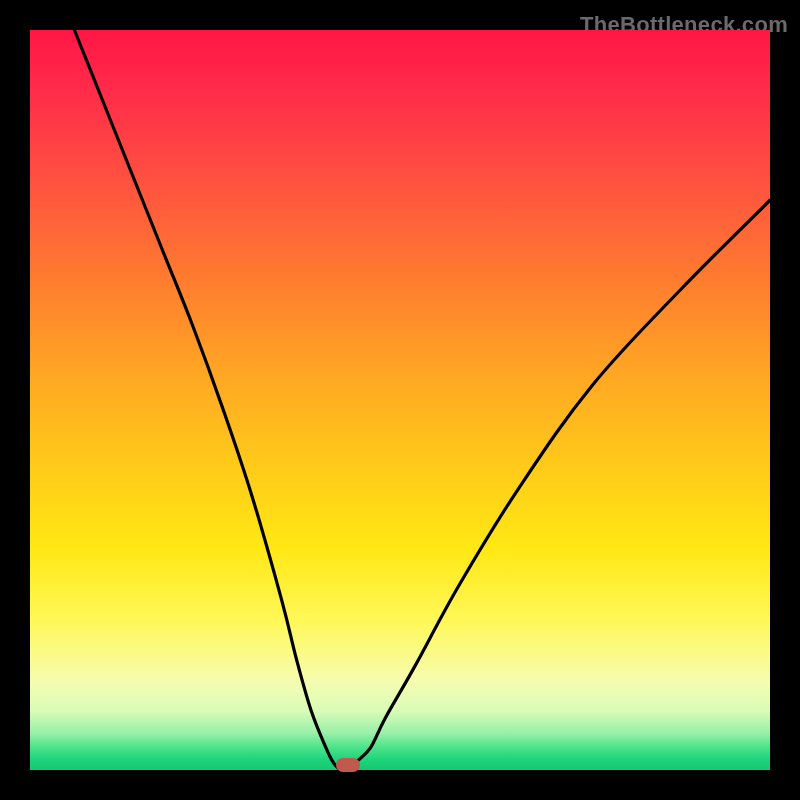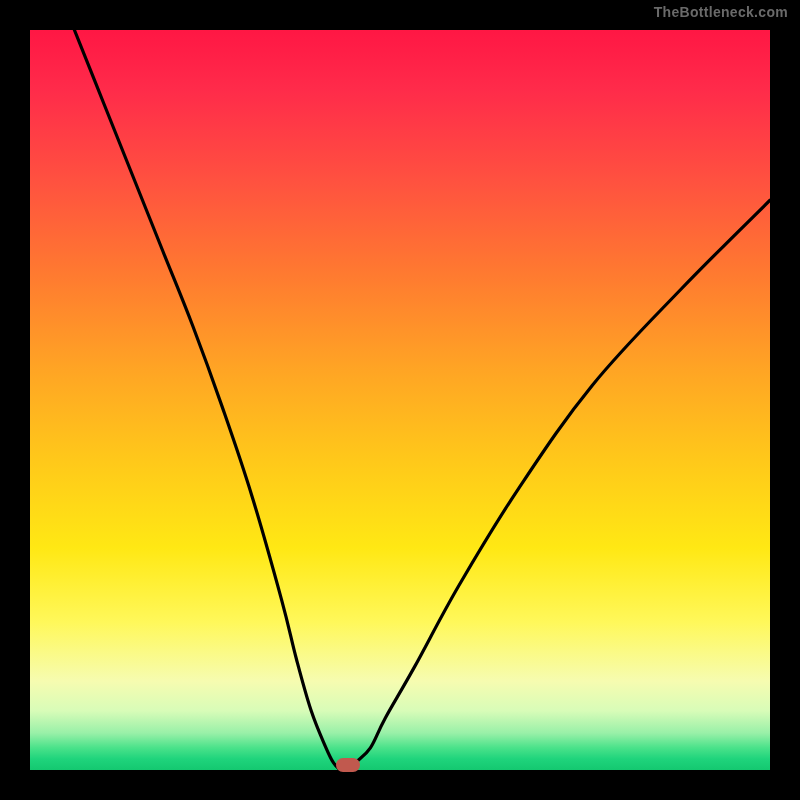--- a/index.html
+++ b/index.html
@@ -38,24 +38,24 @@
       #f6fcb0 88%,
       #d8fcb8 92%,
       #99f0a8 95%,
       #4ae28a 97%,
       #1fd47c 98.5%,
       #14c870 100%
     );
   }
   .watermark {
     position: absolute;
-    top: 4px;
+    top: 12px;
     right: 12px;
     color: #6a6a6a;
-    font-size: 14px;
+    font-size: 22px;
     font-weight: 600;
     letter-spacing: 0.3px;
     user-select: none;
   }
   .curve-svg {
     position: absolute;
     top: 0;
     left: 0;
   }
   .marker {

